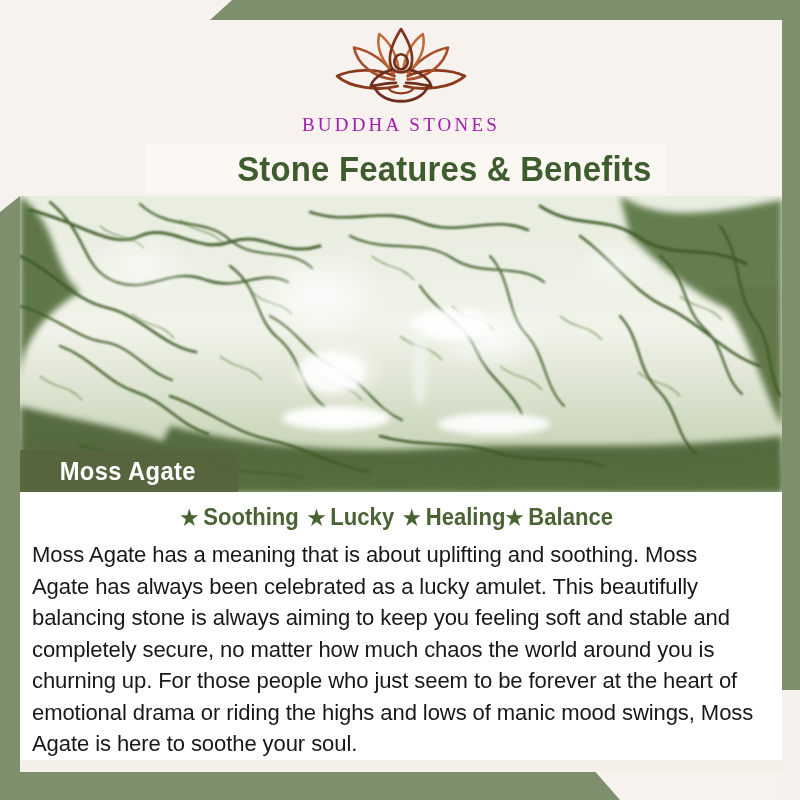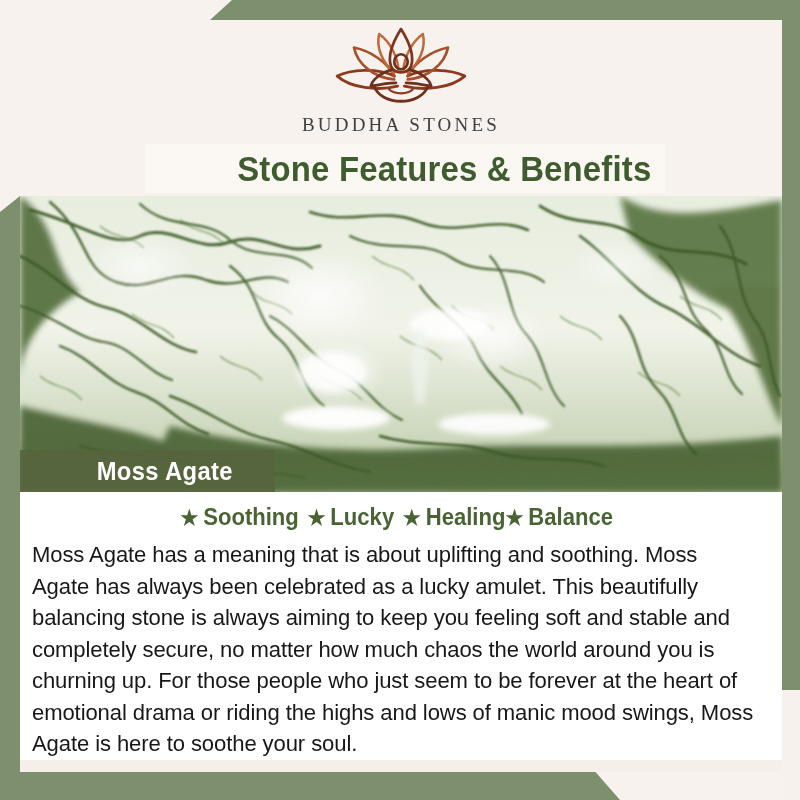--- a/index.html
+++ b/index.html
@@ -74,21 +74,21 @@
     display: flex;
     flex-direction: column;
     align-items: center;
   }
   .logo-mark { width: 168px; height: 84px; display: block; }
   .logo-word {
     margin-top: 6px;
     font-family: "Liberation Serif", serif;
     font-size: 19px;
     letter-spacing: 3.2px;
-    color: #404040;
+    color: #a21caf;
     font-weight: 400;
   }
 
   
   .title-plate {
     position: absolute;
     left: 125px;
     top: 136px;
     width: 520px;
     height: 49px;
@@ -122,21 +122,20 @@
   
   .stone-banner {
     position: absolute;
     left: 20px;
     top: 450px;
     width: 218px;
     height: 42px;
     background: rgba(86,100,62,.88);
     display: flex;
     align-items: center;
-    padding-left: 37px;
   }
   .stone-banner span {
     color: #ffffff;
     font-family: "Liberation Sans Narrow", "Liberation Sans", sans-serif;
     font-size: 25px;
     font-weight: bold;
     padding-left: 37px;
     letter-spacing: .4px;
     transform: scaleX(.95);
     white-space: nowrap;

